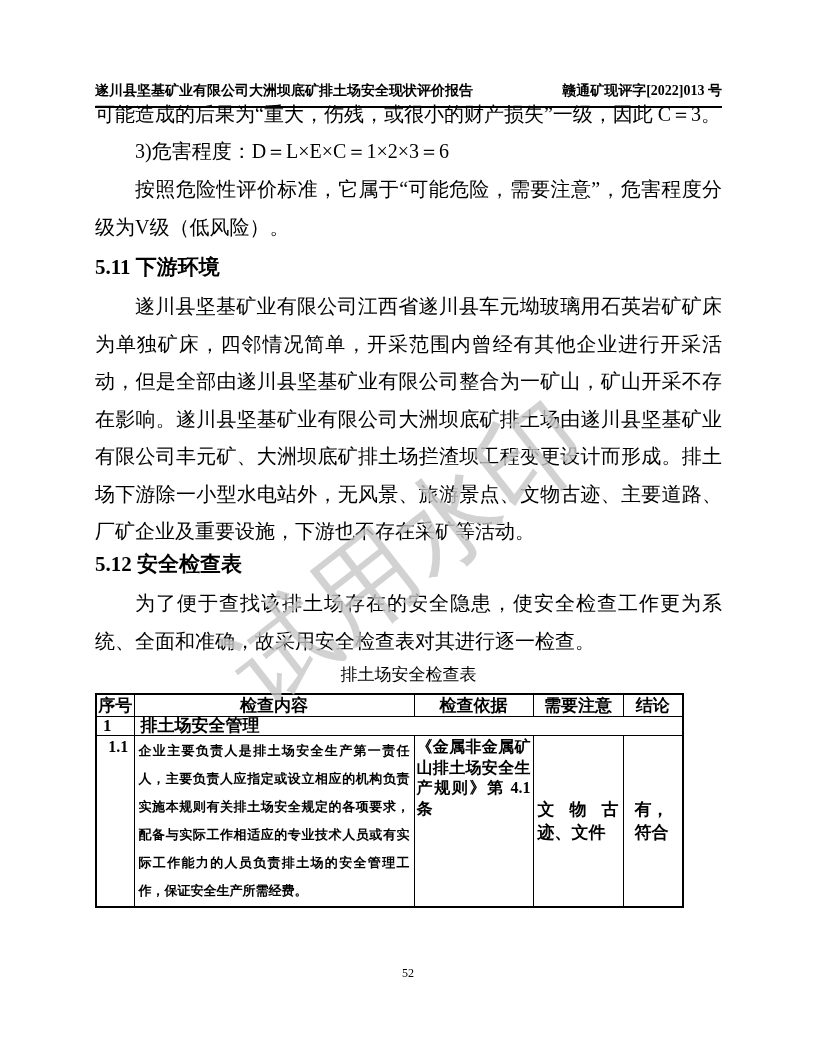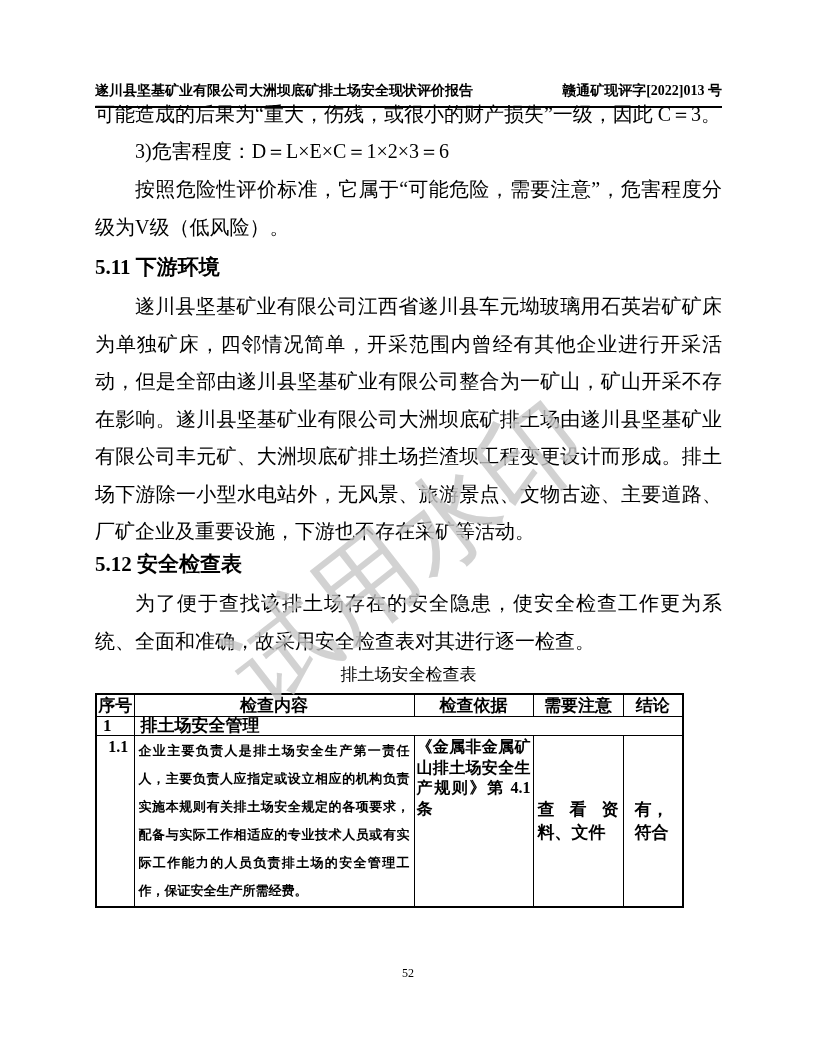--- a/index.html
+++ b/index.html
@@ -100,21 +100,21 @@
         <th class="hcell">结论</th>
       </tr>
       <tr>
         <td class="seccell">1</td>
         <td class="seccell" colspan="4">排土场安全管理</td>
       </tr>
       <tr>
         <td class="nocell">1.1</td>
         <td class="contcell">企业主要负责人是排土场安全生产第一责任人，主要负责人应指定或设立相应的机构负责实施本规则有关排土场安全规定的各项要求，配备与实际工作相适应的专业技术人员或有实际工作能力的人员负责排土场的安全管理工作，保证安全生产所需经费。</td>
         <td class="basiscell">《金属非金属矿山排土场安全生产规则》第 4.1 条</td>
-        <td class="reccell">查看资料、文件</td>
+        <td class="reccell">文物古迹、文件</td>
         <td class="conclcell">有，符合</td>
       </tr>
     </tbody>
   </table>
 
   <div class="watermark">试用水印</div>
 
   <div class="pagenum">52</div>
 
 </div>

